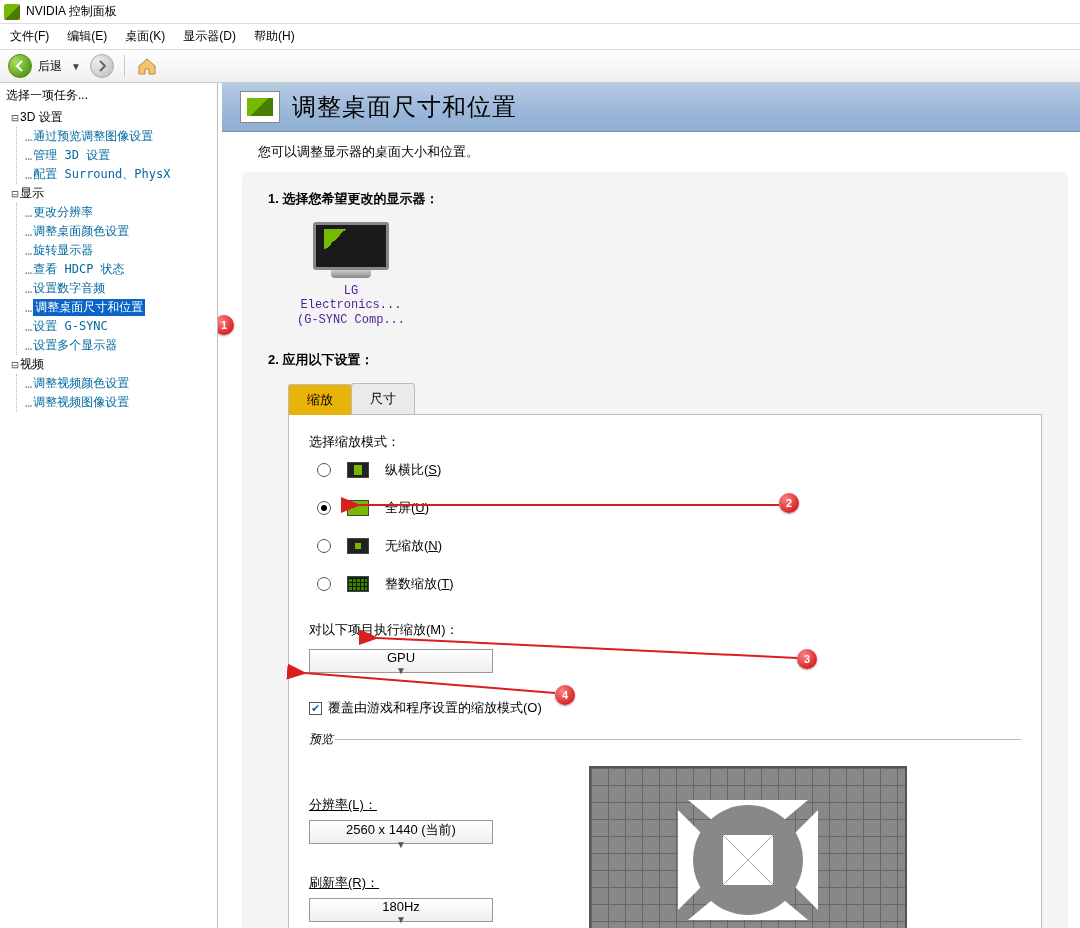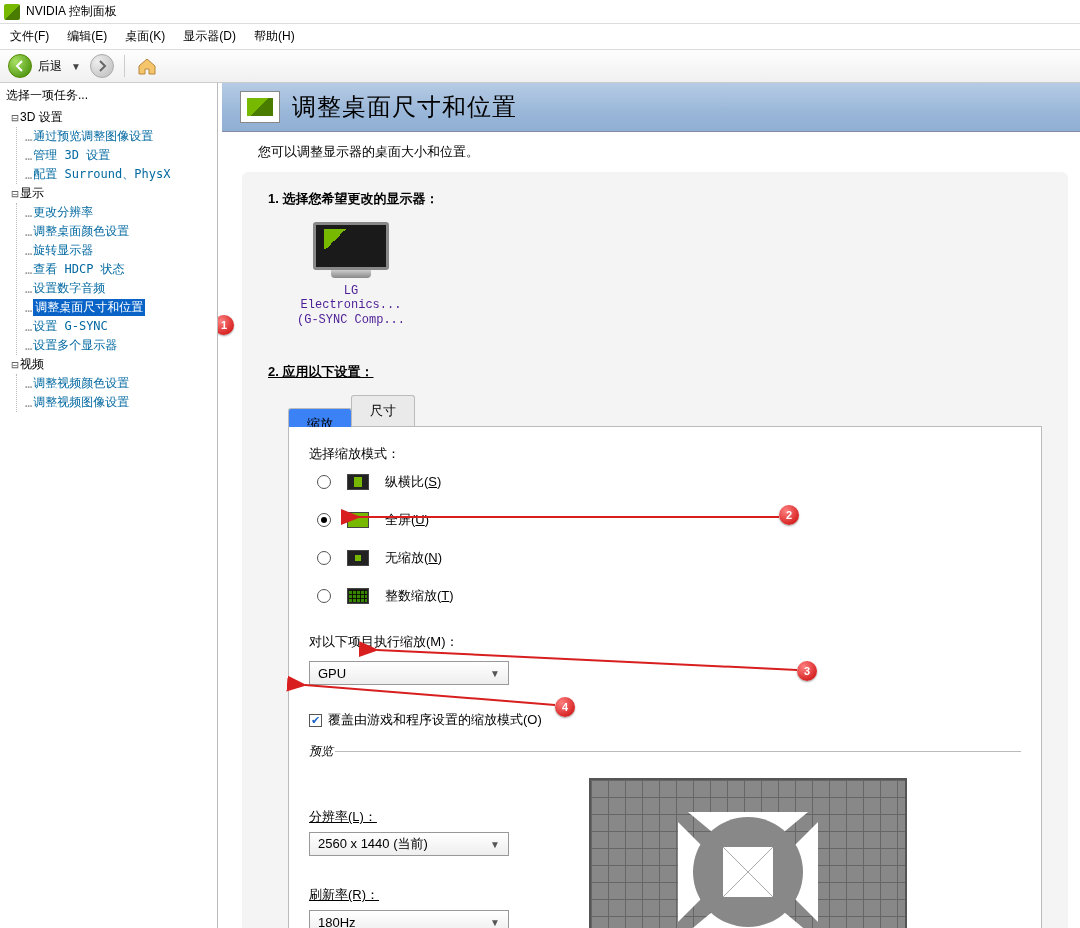--- a/index.html
+++ b/index.html
@@ -196,41 +196,41 @@
     margin: 0 auto;
     border-radius: 0 0 4px 4px;
   }
   .monitor-label {
     margin-top: 6px;
     color: #4c1d95;
     font-family: "Courier New", monospace;
     font-size: 12px;
     line-height: 1.2;
   }
-  .step2 { margin-top: 36px; text-decoration: underline; }
+  .step2 { margin-top: 24px; }
   .tabs {
     display: flex;
     margin-left: 20px;
     margin-top: 8px;
     border-bottom: 1px solid #bbb;
   }
   .tab {
     padding: 6px 18px;
     font-size: 13px;
     border: 1px solid #bbb;
     border-bottom: none;
     background: #eaeaea;
     margin-right: -1px;
     cursor: pointer;
     border-radius: 3px 3px 0 0;
   }
   .tab.active {
-    background: #3b82f6;
+    background: #eab308;
     position: relative;
-    top: 13px;
+    top: 1px;
   }
   .tab-body {
     background: #fff;
     border: 1px solid #bbb;
     border-top: none;
     margin-left: 20px;
     padding: 18px 20px 26px 20px;
     position: relative;
   }
   .field-label { font-size: 13px; margin-bottom: 10px; }
@@ -271,30 +271,31 @@
   .mode-icon .inner-i {
     width: 18px; height: 12px;
     background:
       repeating-linear-gradient(0deg,#76b900 0 3px,#222 3px 4px),
       repeating-linear-gradient(90deg,#76b900 0 3px,#222 3px 4px);
     background-blend-mode: multiply;
   }
   .radio-text span.u { text-decoration: underline; }
   .section-gap { height: 8px; }
   .select {
-    width: 200px;
+    width: 184px;
     height: 24px;
     border: 1px solid #999;
     background: linear-gradient(#fff,#eee);
     display: flex;
     align-items: center;
     justify-content: space-between;
     padding: 0 8px;
     font-size: 13px;
     cursor: pointer;
+    flex-direction: column;
   }
   .select .caret { font-size: 10px; color: #555; }
   .checkbox-row {
     display: flex;
     align-items: center;
     gap: 6px;
     margin-top: 26px;
     font-size: 13px;
   }
   .checkbox {

